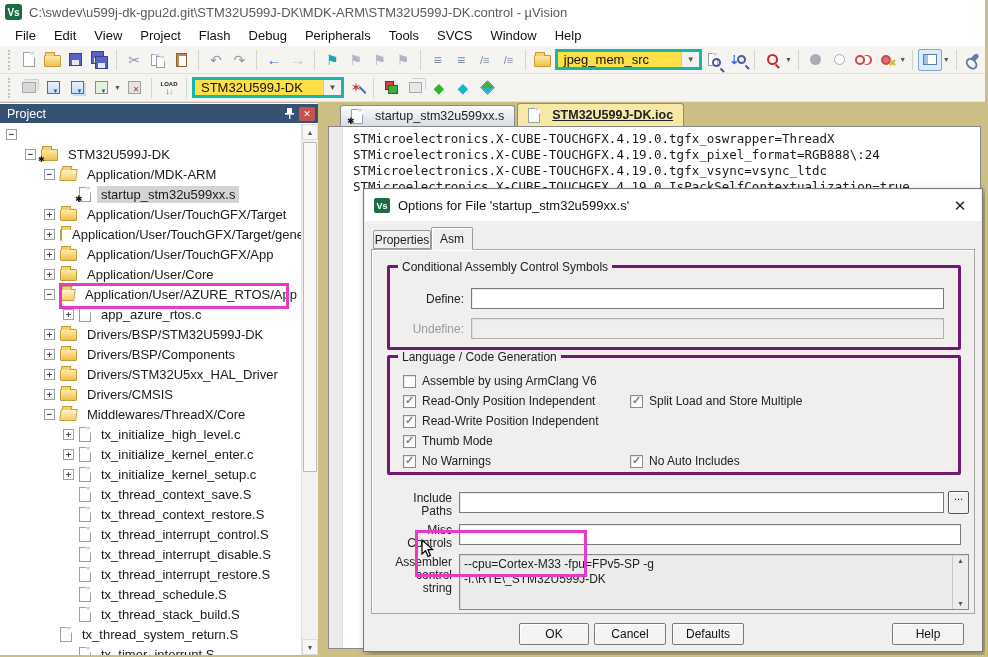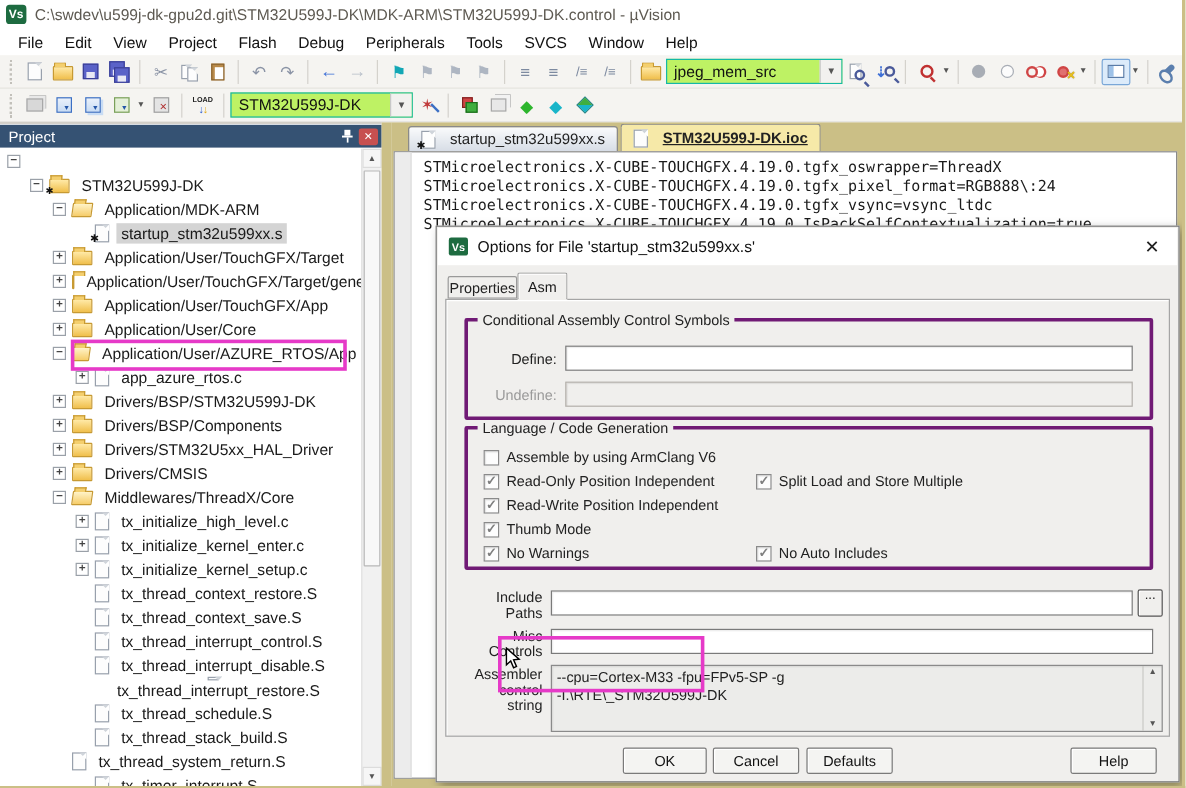--- a/index.html
+++ b/index.html
@@ -62,21 +62,21 @@
   .wand{color:#c03b3b;font-size:13px;position:relative}
   .wand::after{content:"";position:absolute;width:9px;height:2px;background:#3b6fc4;left:7px;top:9px;transform:rotate(45deg)}
   .cube2{width:13px;height:13px;position:relative}
   .cube2::before{content:"";position:absolute;left:0;top:0;width:7px;height:7px;background:#d04545;border:1px solid #802020}
   .cube2::after{content:"";position:absolute;right:0;bottom:0;width:8px;height:7px;background:#3fae3f;border:1px solid #1d6b1d}
   .win2{width:13px;height:11px;border:1px solid #a8a8a8;background:#e8e8e8;box-shadow:3px -3px 0 #f2f2f2,3.5px -3.5px 0 #a8a8a8}
   .glyph-green{color:#2db52d;font-size:14px}
   .glyph-cyan{color:#19b5c9;font-size:14px}
   .pack{width:13px;height:13px;background:linear-gradient(135deg,#3fae3f 50%,#19b5c9 50%);border:1px solid #147a7a;transform:rotate(45deg) scale(.8)}
 
-  .combo{height:21px;background:#bef264;border:1px solid #14b8a6;display:flex;align-items:center;position:relative}
+  .combo{height:21px;background:#fde047;border:3px solid #14b8a6;display:flex;align-items:center;position:relative}
   .combo .cval{flex:1;padding:0 6px;font-size:13px;color:#111;white-space:nowrap;overflow:hidden}
   .combo .cbtn{width:18px;height:100%;background:#f2f1ef;border-left:1px solid #c8c8c8;display:flex;align-items:center;justify-content:center;font-size:8px;color:#555}
 
   
   #project-panel{position:absolute;left:0;top:102px;width:318px;bottom:0;background:#fff;border-top:1px solid #b8b4aa}
   #project-header{position:absolute;left:0;top:1px;width:100%;height:19px;background:#355273;color:#fff;display:flex;align-items:center;padding:0 3px 0 7px;font-size:12.5px}
   #project-header .spring{flex:1}
   .hbtn{width:16px;height:14px;display:flex;align-items:center;justify-content:center;font-size:10px;color:#fff;margin-left:2px}
   .hbtn.close{background:#c75050;border-radius:2px;font-size:9px}
   #pin-icon svg{display:block}
@@ -439,38 +439,38 @@
           <span class="tlabel" data-name="tree-item-label">tx_initialize_kernel_enter.c</span>
         </div>
         <div class="trow" data-name="tree-item" style="padding-left: 63px;">
           <span class="exp" data-name="tree-expander-icon">+</span>
           <span class="ti ti-file" data-name="file-icon"></span>
           <span class="tlabel" data-name="tree-item-label">tx_initialize_kernel_setup.c</span>
         </div>
         <div class="trow" data-name="tree-item" style="padding-left: 63px;">
           <span class="exp none" data-name="tree-expander-icon"></span>
           <span class="ti ti-file" data-name="file-icon"></span>
+          <span class="tlabel" data-name="tree-item-label">tx_thread_context_save.S</span>
+        </div>
+        <div class="trow" data-name="tree-item" style="padding-left: 63px;">
+          <span class="exp none" data-name="tree-expander-icon"></span>
+          <span class="ti ti-file" data-name="file-icon"></span>
           <span class="tlabel" data-name="tree-item-label">tx_thread_context_restore.S</span>
         </div>
         <div class="trow" data-name="tree-item" style="padding-left: 63px;">
           <span class="exp none" data-name="tree-expander-icon"></span>
           <span class="ti ti-file" data-name="file-icon"></span>
-          <span class="tlabel" data-name="tree-item-label">tx_thread_context_save.S</span>
-        </div>
-        <div class="trow" data-name="tree-item" style="padding-left: 63px;">
-          <span class="exp none" data-name="tree-expander-icon"></span>
-          <span class="ti ti-file" data-name="file-icon"></span>
           <span class="tlabel" data-name="tree-item-label">tx_thread_interrupt_control.S</span>
         </div>
         <div class="trow" data-name="tree-item" style="padding-left: 63px;">
           <span class="exp none" data-name="tree-expander-icon"></span>
           <span class="ti ti-file" data-name="file-icon"></span>
           <span class="tlabel" data-name="tree-item-label">tx_thread_interrupt_disable.S</span>
         </div>
-        <div class="trow" data-name="tree-item" style="padding-left: 63px; flex-direction: column;">
+        <div class="trow" data-name="tree-item" style="padding-left: 63px;">
           <span class="exp none" data-name="tree-expander-icon"></span>
           <span class="ti ti-file" data-name="file-icon"></span>
           <span class="tlabel" data-name="tree-item-label">tx_thread_interrupt_restore.S</span>
         </div>
         <div class="trow" data-name="tree-item" style="padding-left: 63px;">
           <span class="exp none" data-name="tree-expander-icon"></span>
           <span class="ti ti-file" data-name="file-icon"></span>
           <span class="tlabel" data-name="tree-item-label">tx_thread_schedule.S</span>
         </div>
         <div class="trow" data-name="tree-item" style="padding-left: 63px;">

